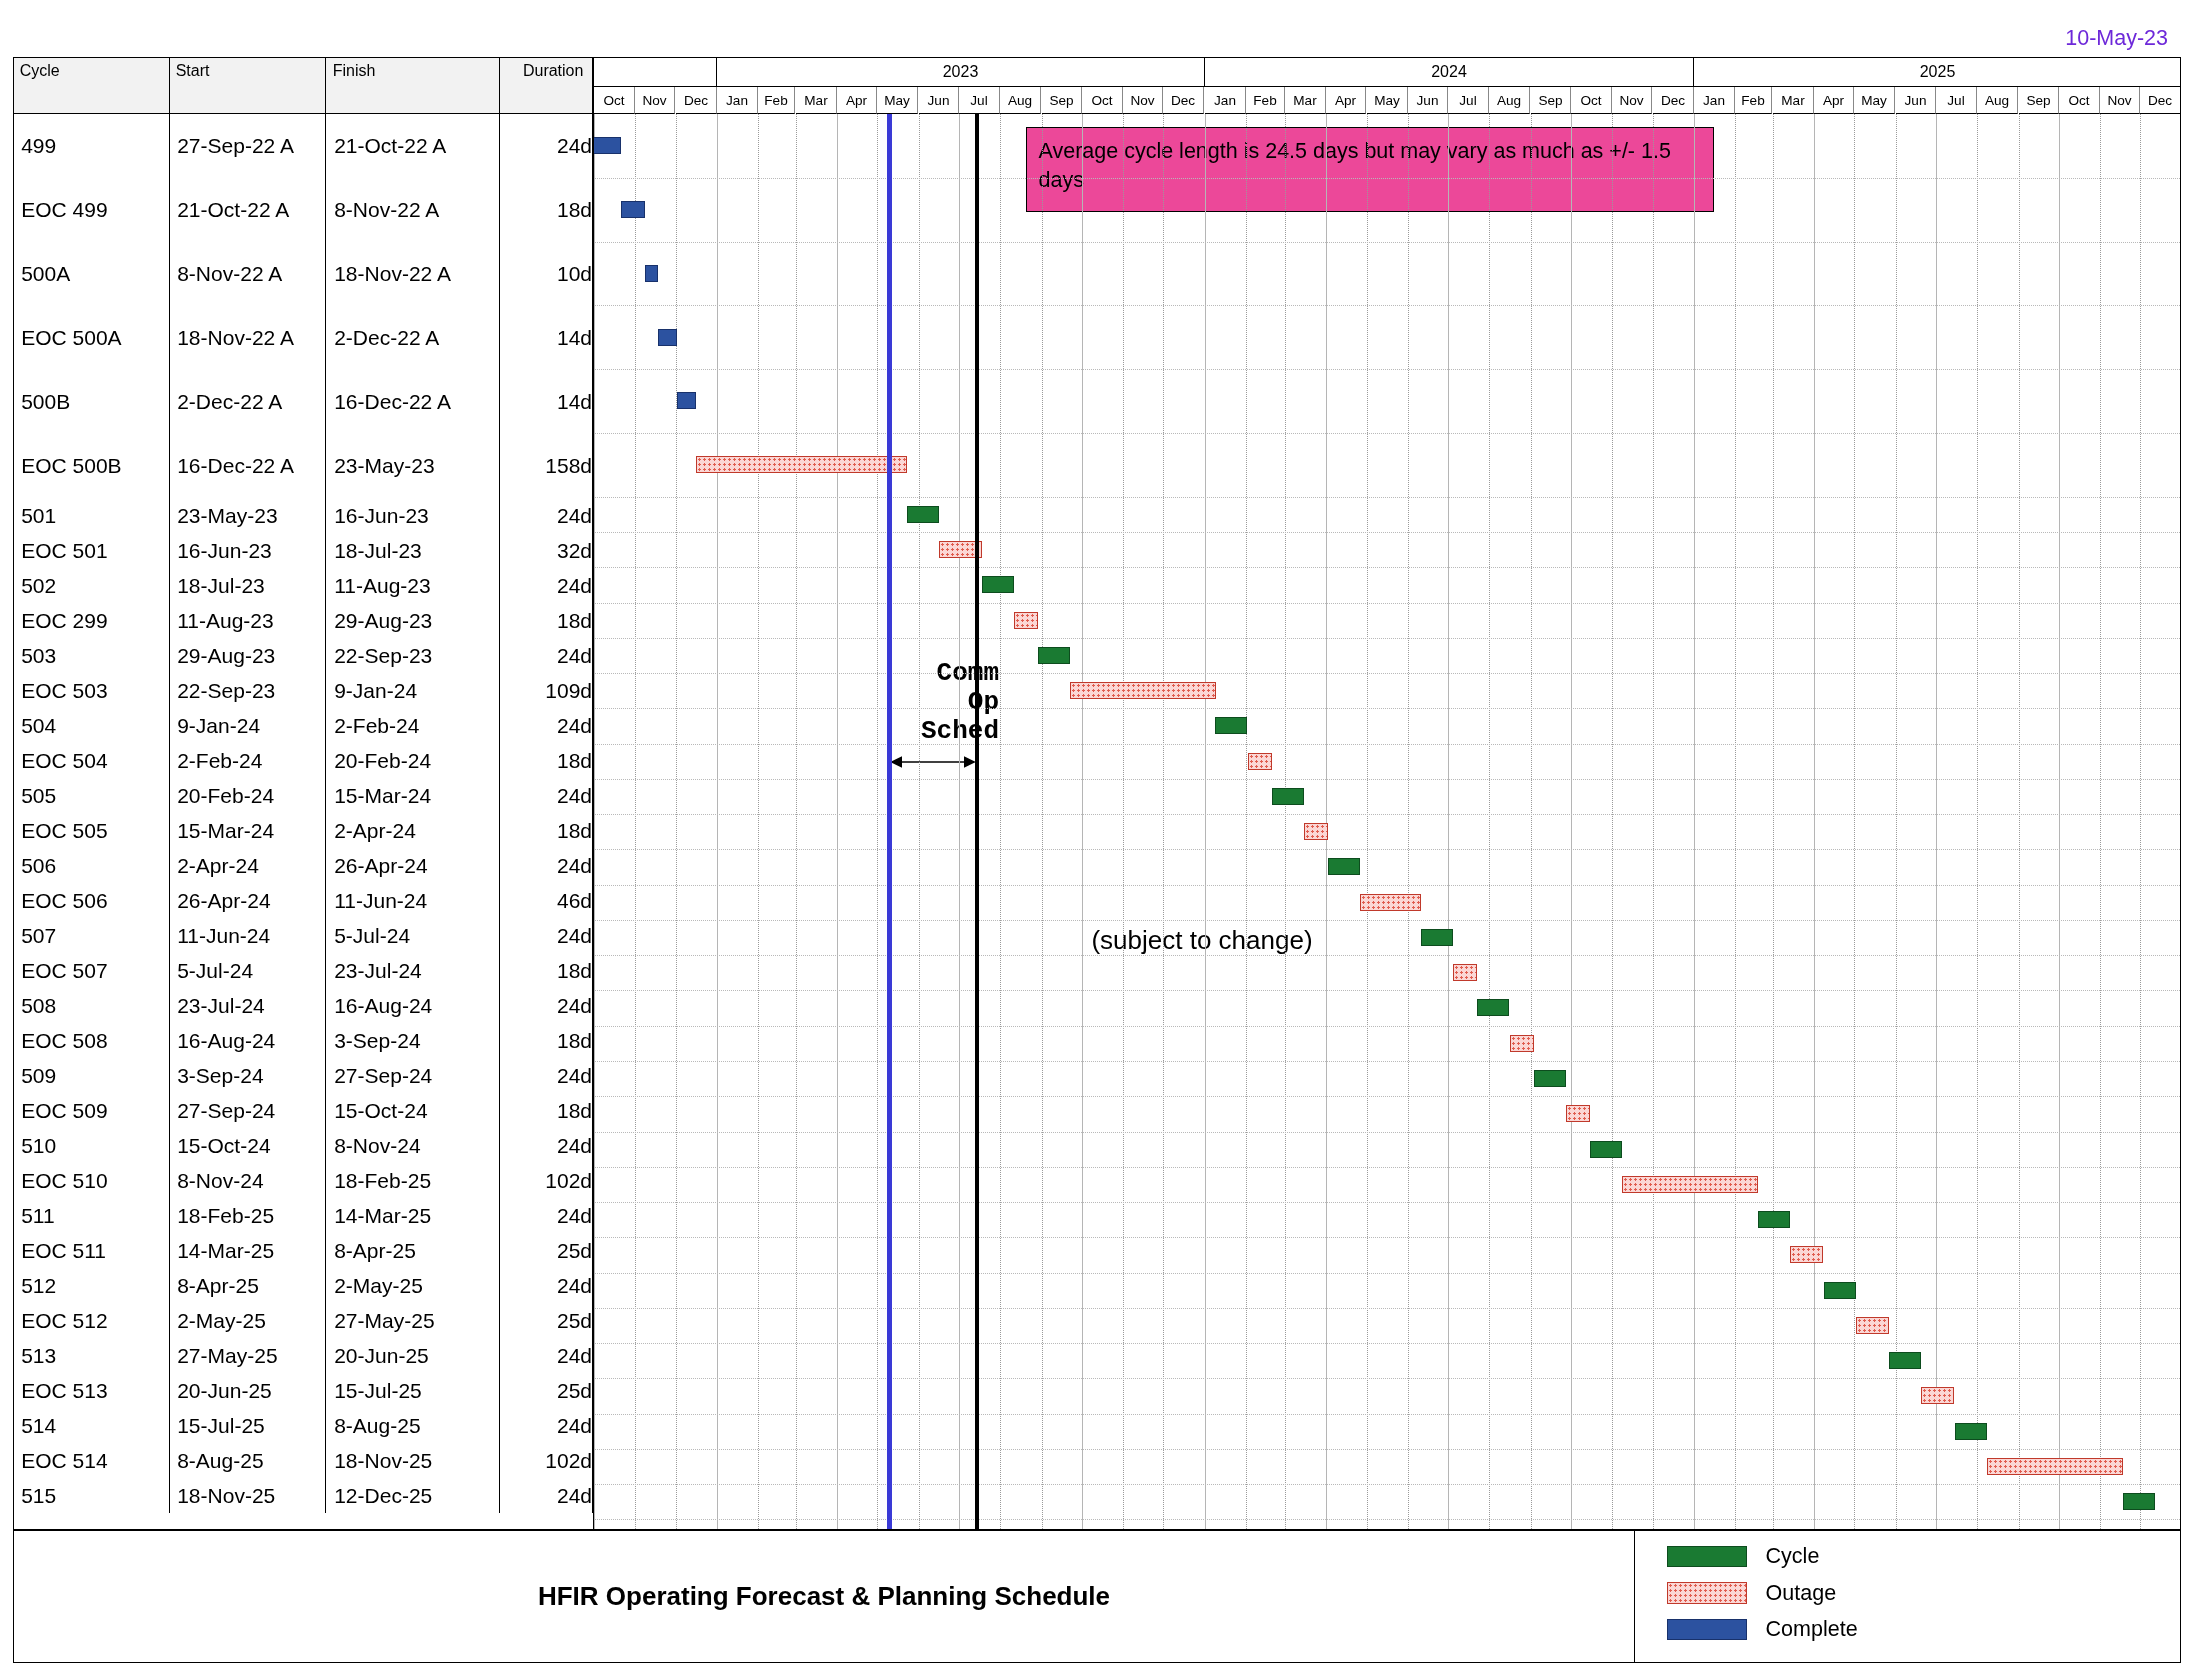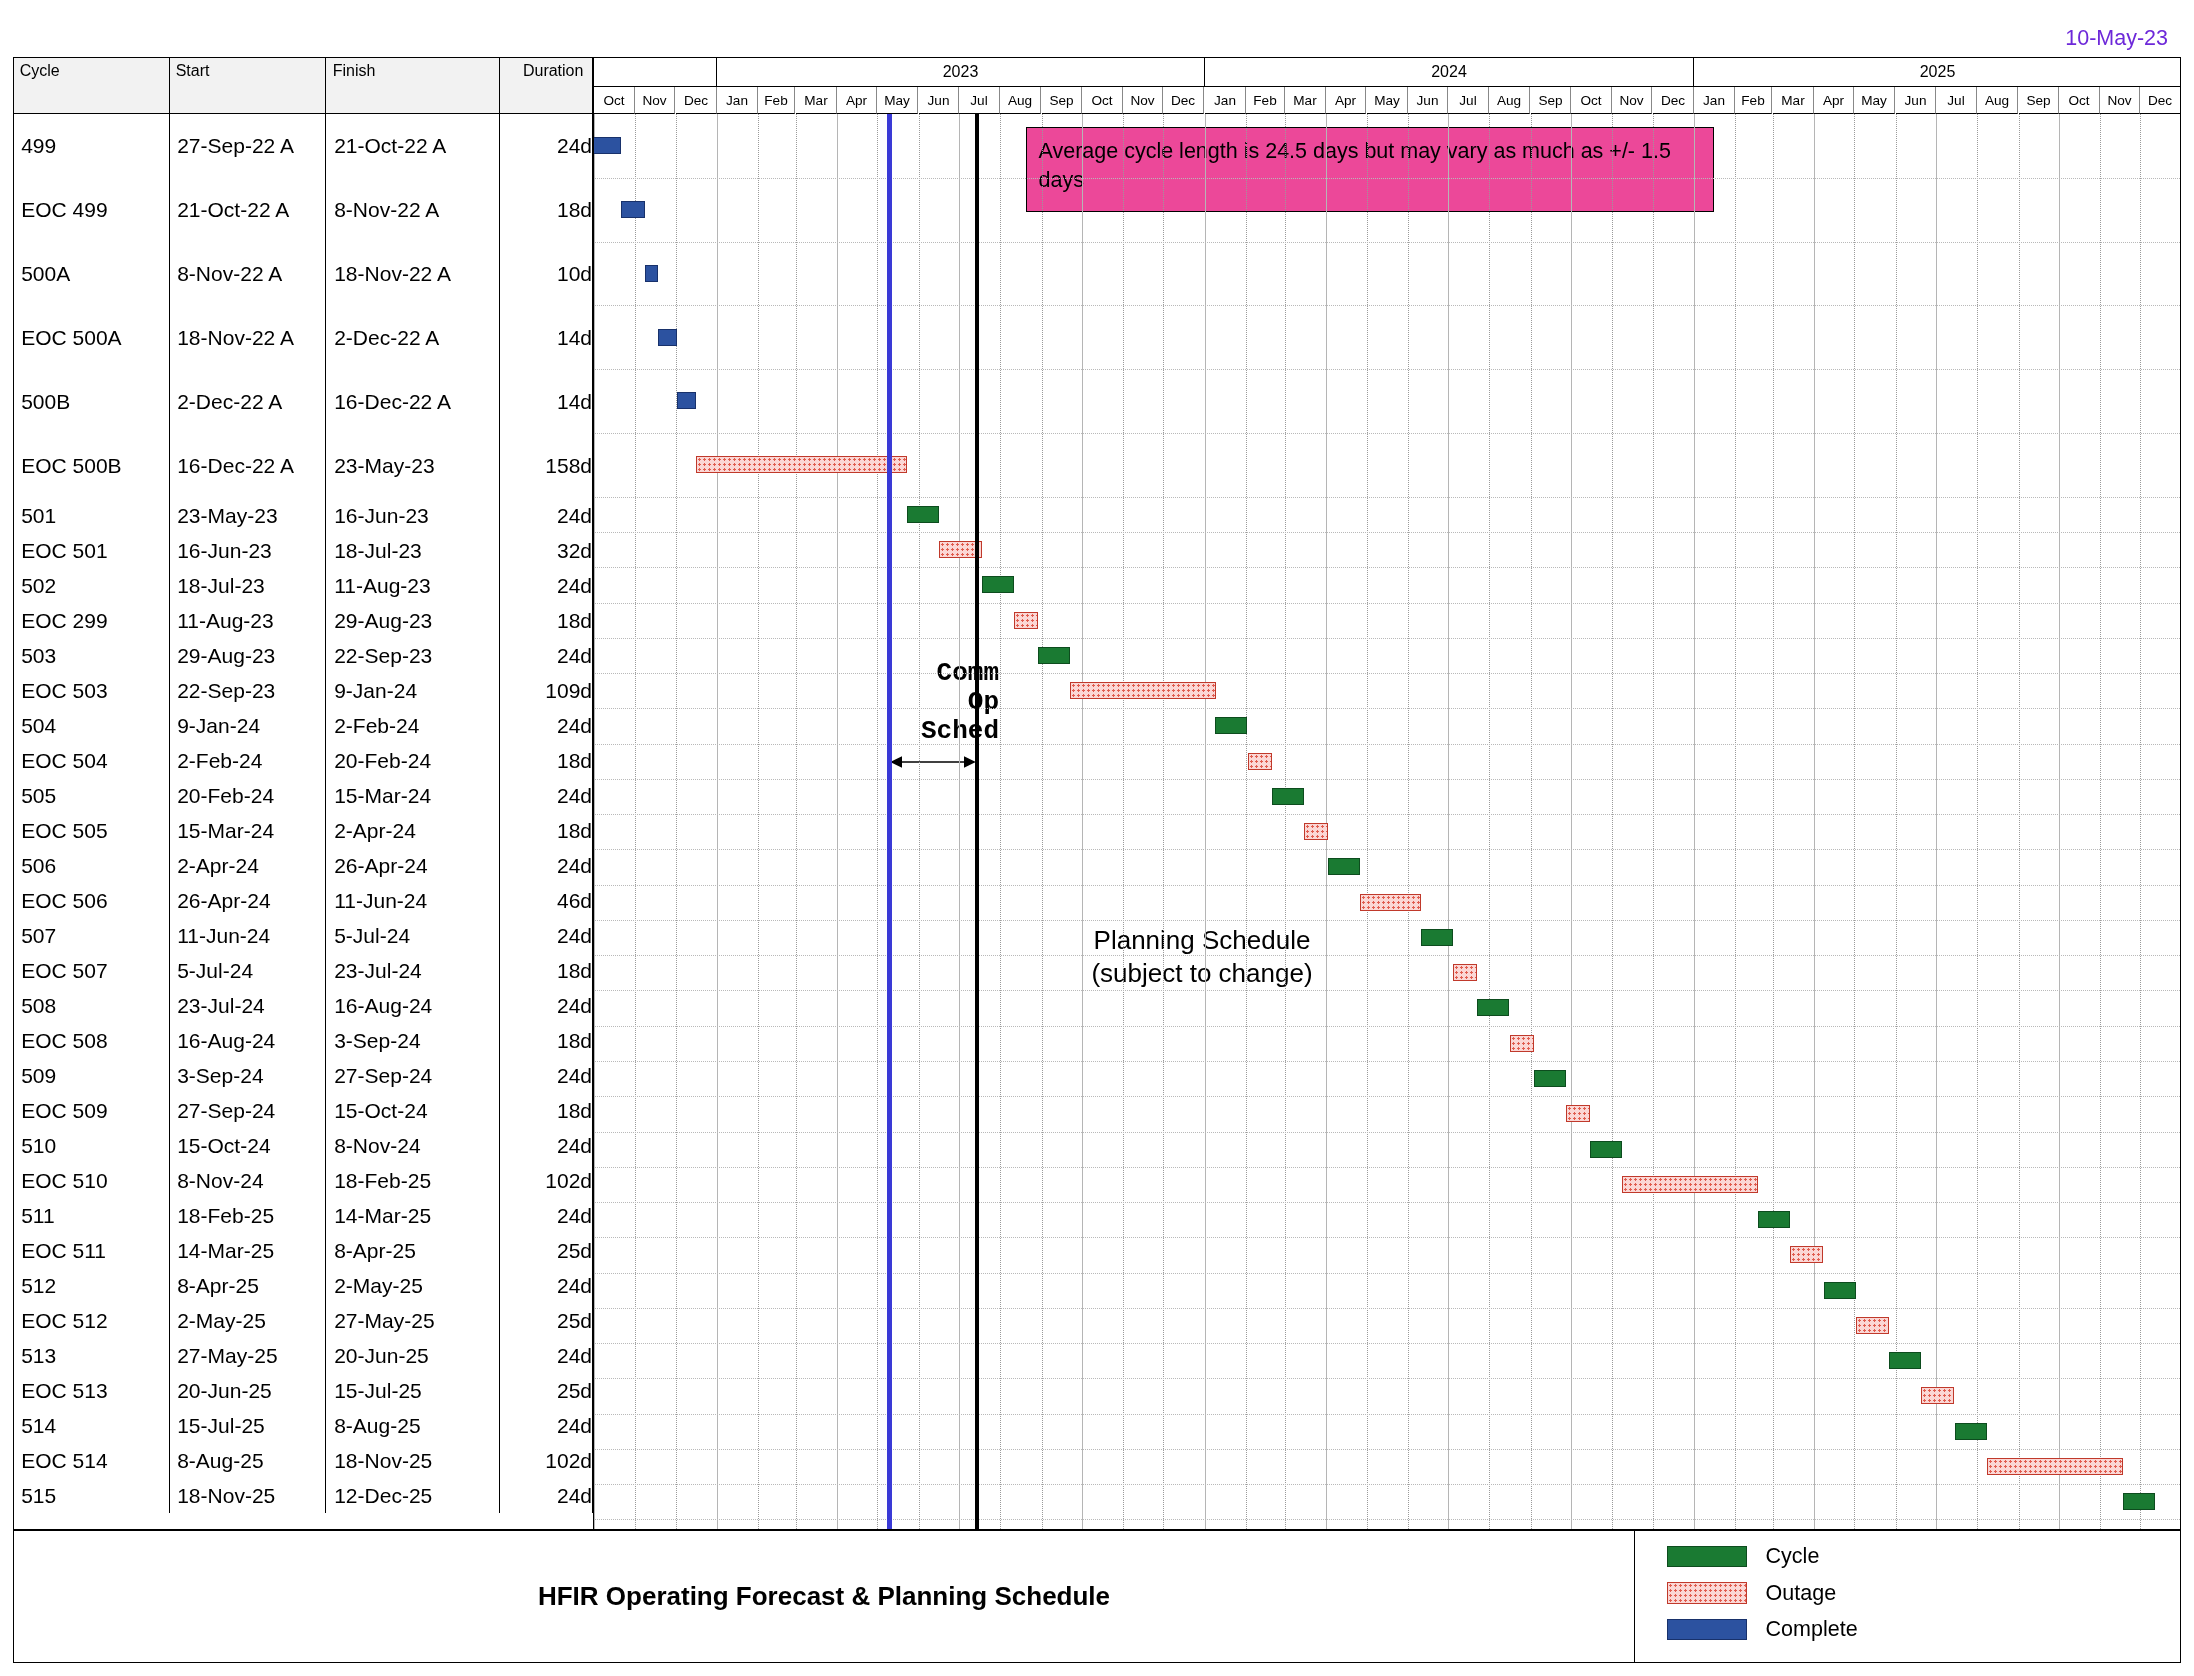--- a/index.html
+++ b/index.html
@@ -505,21 +505,20 @@
             <polygon points="0 0, 7 3.5, 0 7" fill="#000"></polygon>
           </marker>
           <marker id="ah2" markerWidth="7" markerHeight="7" refX="1" refY="3.5" orient="auto">
             <polygon points="7 0, 0 3.5, 7 7" fill="#000"></polygon>
           </marker>
         </defs>
         <line x1="4" y1="14" x2="116" y2="14" stroke="#000" stroke-width="2.4" marker-end="url(#ah)" marker-start="url(#ah2)"></line>
       </svg>
 
       <div class="planning" id="planning" style="left: 350px; width: 516px; top: 866px;">
-        <div>Planning Schedule</div>
         <div>(subject to change)</div>
       </div>
     <div class="mo-band" style="left: 0px; width: 41px;">Oct</div>
         <div class="vgrid qtr" style="left: 0px;"></div>
         <div class="mo-band" style="left: 41px; width: 40px;">Nov</div>
         <div class="vgrid" style="left: 41px;"></div>
         <div class="mo-band" style="left: 82px; width: 41px;">Dec</div>
         <div class="vgrid" style="left: 82px;"></div>
         <div class="mo-band" style="left: 123px; width: 41px;">Jan</div>
         <div class="vgrid qtr" style="left: 123px;"></div>

